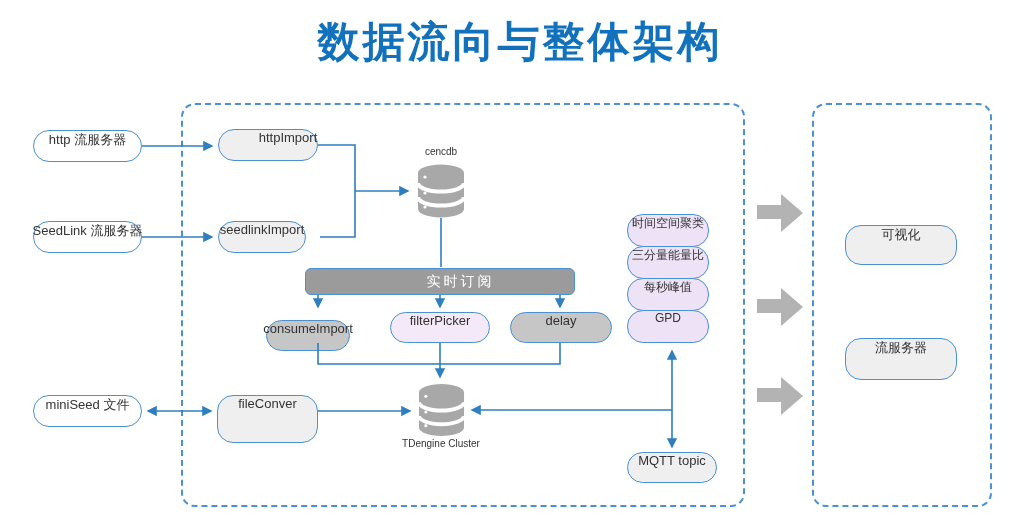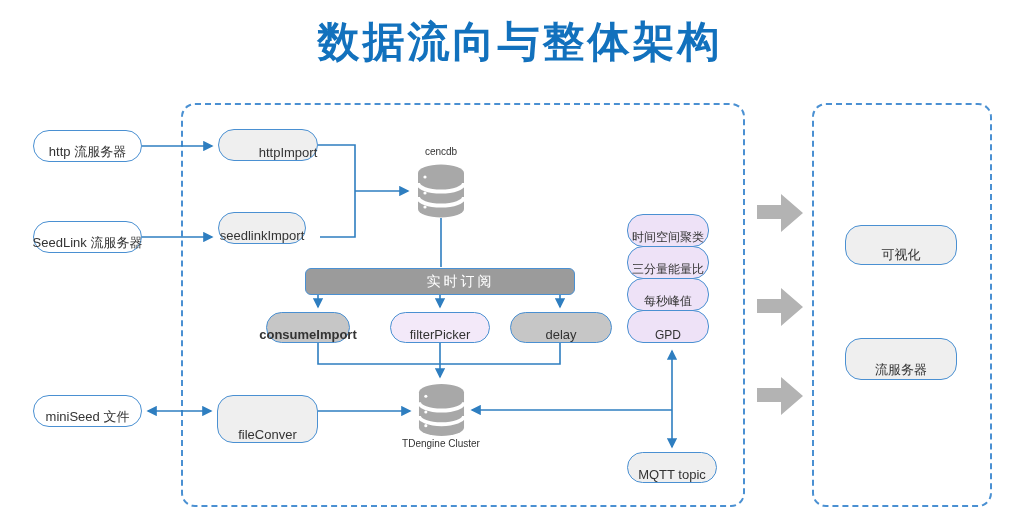--- a/index.html
+++ b/index.html
@@ -8,21 +8,21 @@
     font-family:"Liberation Sans","DejaVu Sans",sans-serif;overflow:hidden;
   }
   .title{
     position:absolute;top:14px;left:8px;width:1024px;text-align:center;
     font-size:42px;font-weight:bold;color:#1271BD;letter-spacing:3px;
   }
   .dashed-container{
     position:absolute;border:2px dashed #4A90D2;border-radius:14px;background:transparent;
   }
   .box{
-    position:absolute;display:flex;align-items:flex-end;justify-content:center;
+    position:absolute;display:flex;align-items:flex-start;justify-content:center;
     border:1.5px solid #4A90D2;border-radius:16px;font-size:13px;color:#333;
     box-sizing:border-box;background:#fff;white-space:nowrap;
   }
   .fill-white{background:#ffffff;}
   .fill-lightgray{background:#EFEFEF;}
   .fill-gray{background:#C6C6C6;}
   .fill-lavender{background:#F3E9F9;}
   .fill-lavender2{background:#EEE2F7;}
   .bar{
     position:absolute;display:flex;align-items:center;justify-content:center;
@@ -53,21 +53,21 @@
 <div class="box fill-white" style="left:33px;top:221px;width:109px;height:32px;">
   <span>SeedLink 流服务器</span>
 </div>
 <div class="box fill-white" style="left:33px;top:395px;width:109px;height:32px;">
   <span>miniSeed 文件</span>
 </div>
 
 <div class="box fill-lightgray" style="left:218px;top:129px;width:100px;height:32px;padding-left:40px;">
   <span>httpImport</span>
 </div>
-<div class="box fill-lightgray" style="left:218px;top:212px;width:88px;height:32px;">
+<div class="box fill-lightgray" style="left:218px;top:221px;width:88px;height:32px;">
   <span>seedlinkImport</span>
 </div>
 <div class="box fill-lightgray" style="left:217px;top:395px;width:101px;height:48px;">
   <span>fileConver</span>
 </div>
 
 <div class="db-label" style="left:417px;top:146px;width:48px;">cencdb</div>
 <div class="dbicon" style="left:417px;top:164px;">
   <svg width="48" height="54" viewBox="0 0 48 54">
     <ellipse cx="24" cy="9" rx="23" ry="8.5" fill="#A8A8A8"></ellipse>
@@ -78,21 +78,21 @@
     <circle cx="8" cy="13" r="1.6" fill="#ffffff"></circle>
     <circle cx="8" cy="29" r="1.6" fill="#ffffff"></circle>
     <circle cx="8" cy="43" r="1.6" fill="#ffffff"></circle>
   </svg>
 </div>
 
 <div class="bar" style="left:305px;top:268px;width:270px;height:27px;">
   <span>实时订阅</span>
 </div>
 
-<div class="box fill-gray" style="left:266px;top:312px;width:84px;height:31px;font-weight:bold;">
+<div class="box fill-gray" style="left:266px;top:320px;width:84px;height:31px;">
   <span>consumeImport</span>
 </div>
 <div class="box fill-lavender" style="left:390px;top:312px;width:100px;height:31px;">
   <span>filterPicker</span>
 </div>
 <div class="box fill-gray" style="left:510px;top:312px;width:102px;height:31px;">
   <span>delay</span>
 </div>
 
 <div class="stack" style="left:627px;top:214px;">

